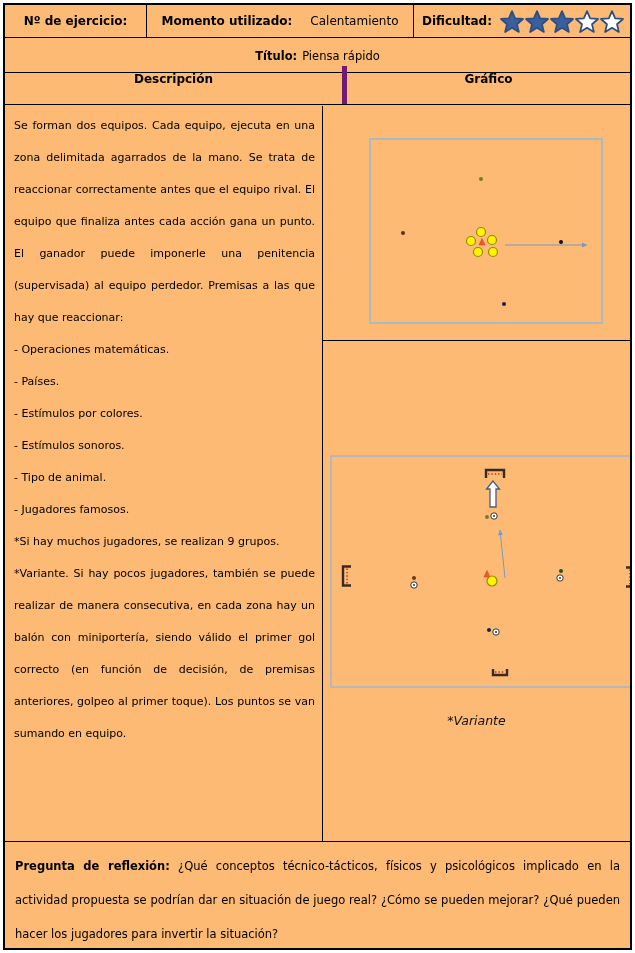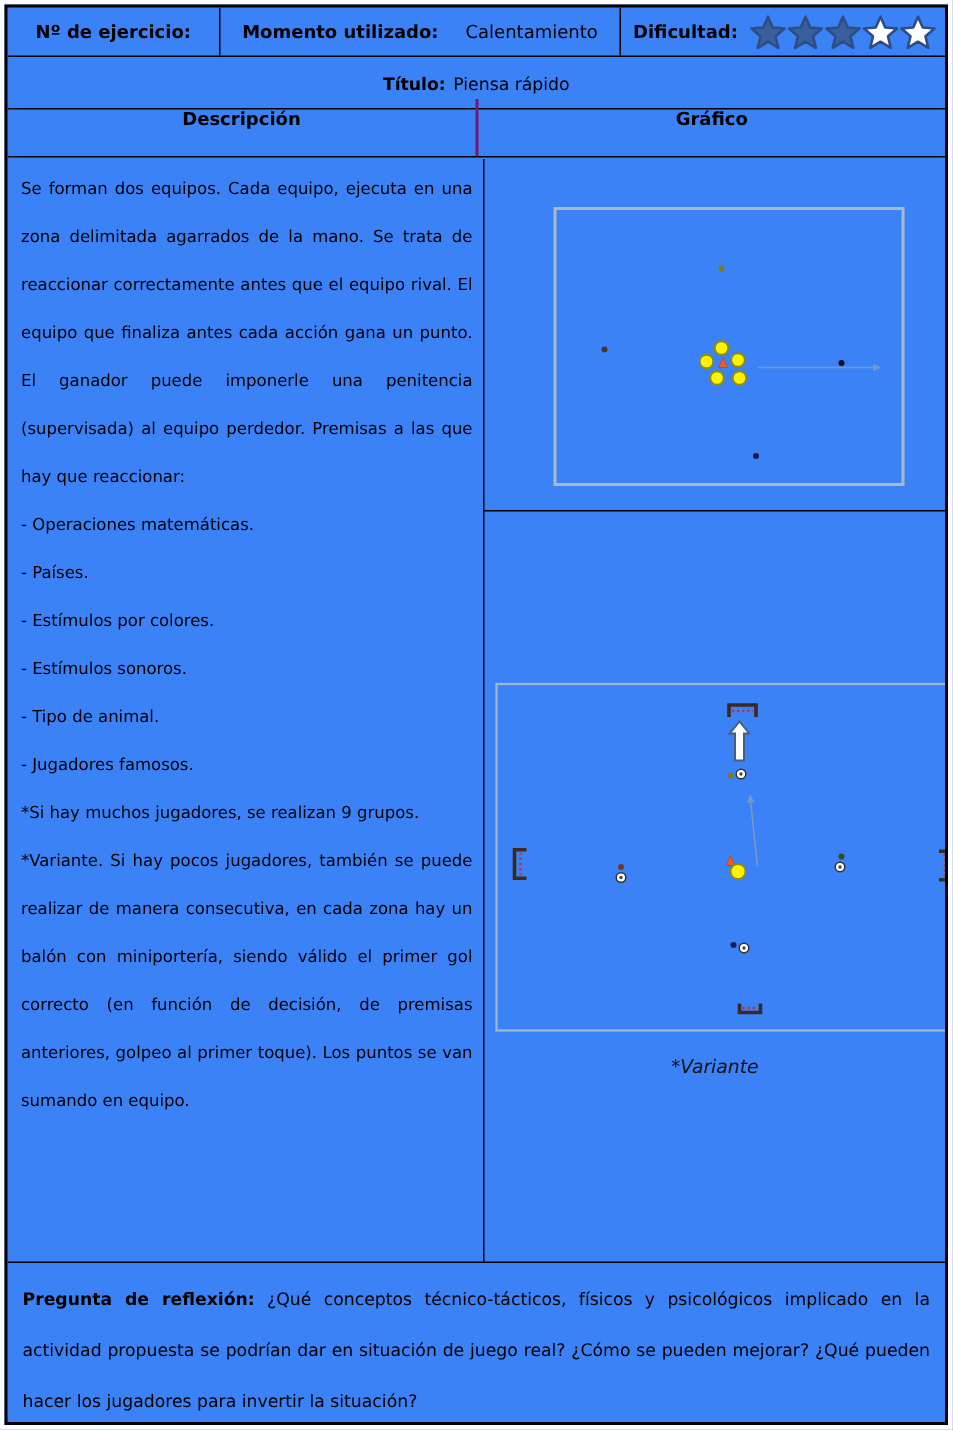--- a/index.html
+++ b/index.html
@@ -3,52 +3,52 @@
 <meta charset="utf-8">
 <style>
   html,body{margin:0;padding:0;background:#ffffff;}
   #page{
     position:relative;
     width:625px;height:943px;
     margin:3px;
     border:2px solid #000;
     font-family:"DejaVu Sans","Liberation Sans",sans-serif;
     color:#000;
-    background:#3b82f6;
+    background:#fdba74;
     overflow:hidden;
   }
   .row{position:absolute;left:0;right:0;box-sizing:border-box;}
   .row1{top:0;height:33px;border-bottom:1px solid #000;display:flex;}
   .row2{top:34px;height:34px;border-bottom:1px solid #000;display:flex;align-items:center;justify-content:center;}
   .row3{top:61px;height:39px;border-bottom:1px solid #000;display:flex;}
   .row4{top:101px;height:736px;border-bottom:1px solid #000;display:flex;}
   .row5{top:838px;bottom:0;padding:6px 10px 0 10px;font-size:11.5px;line-height:34px;text-align:justify;}
   .hcell{box-sizing:border-box;display:flex;align-items:center;justify-content:center;font-weight:bold;font-size:12px;}
   .hcell-1{width:142px;border-right:1px solid #000;}
   .hcell-2{width:267px;border-right:1px solid #000;gap:13px;}
   .hcell-3{flex:1;justify-content:flex-start;padding-left:8px;}
   .plain{font-weight:normal;margin-left:5px;}
   .title-label{font-weight:bold;font-size:11.5px;}
   .title-value{font-weight:normal;font-size:11.5px;margin-left:5px;}
   .colhead{box-sizing:border-box;display:flex;align-items:flex-start;justify-content:center;padding-top:6px;font-weight:bold;font-size:12px;}
-  .colhead-desc{width:314px;border-right:2px solid #701a75;}
+  .colhead-desc{width:342px;border-right:5px solid #701a75;}
   .colhead-graf{flex:1;}
   .desc-cell{
     width:318px;border-right:1px solid #000;box-sizing:border-box;
     padding:4px 7px 0 9px;font-size:11px;line-height:32px;
     text-align:justify;overflow:hidden;
   }
   .desc-cell p{margin:0;}
   .graf-col{flex:1;display:flex;flex-direction:column;}
   .gcell{position:relative;box-sizing:border-box;}
   .gcell1{height:235px;border-bottom:1px solid #000;}
   .gcell2{flex:1;}
   .gcell svg{position:absolute;left:0;top:0;}
   .variant-caption{
-    position:absolute;left:0;right:0;top:362px;
+    position:absolute;left:0;right:0;top:372px;
     text-align:center;font-style:italic;font-size:12.5px;color:#111;
   }
   .stars{display:inline-flex;align-items:center;margin-left:8px;}
   .stars svg{margin-right:1px;}
 </style>
 </head>
 <body>
 
 <div id="page">
 

